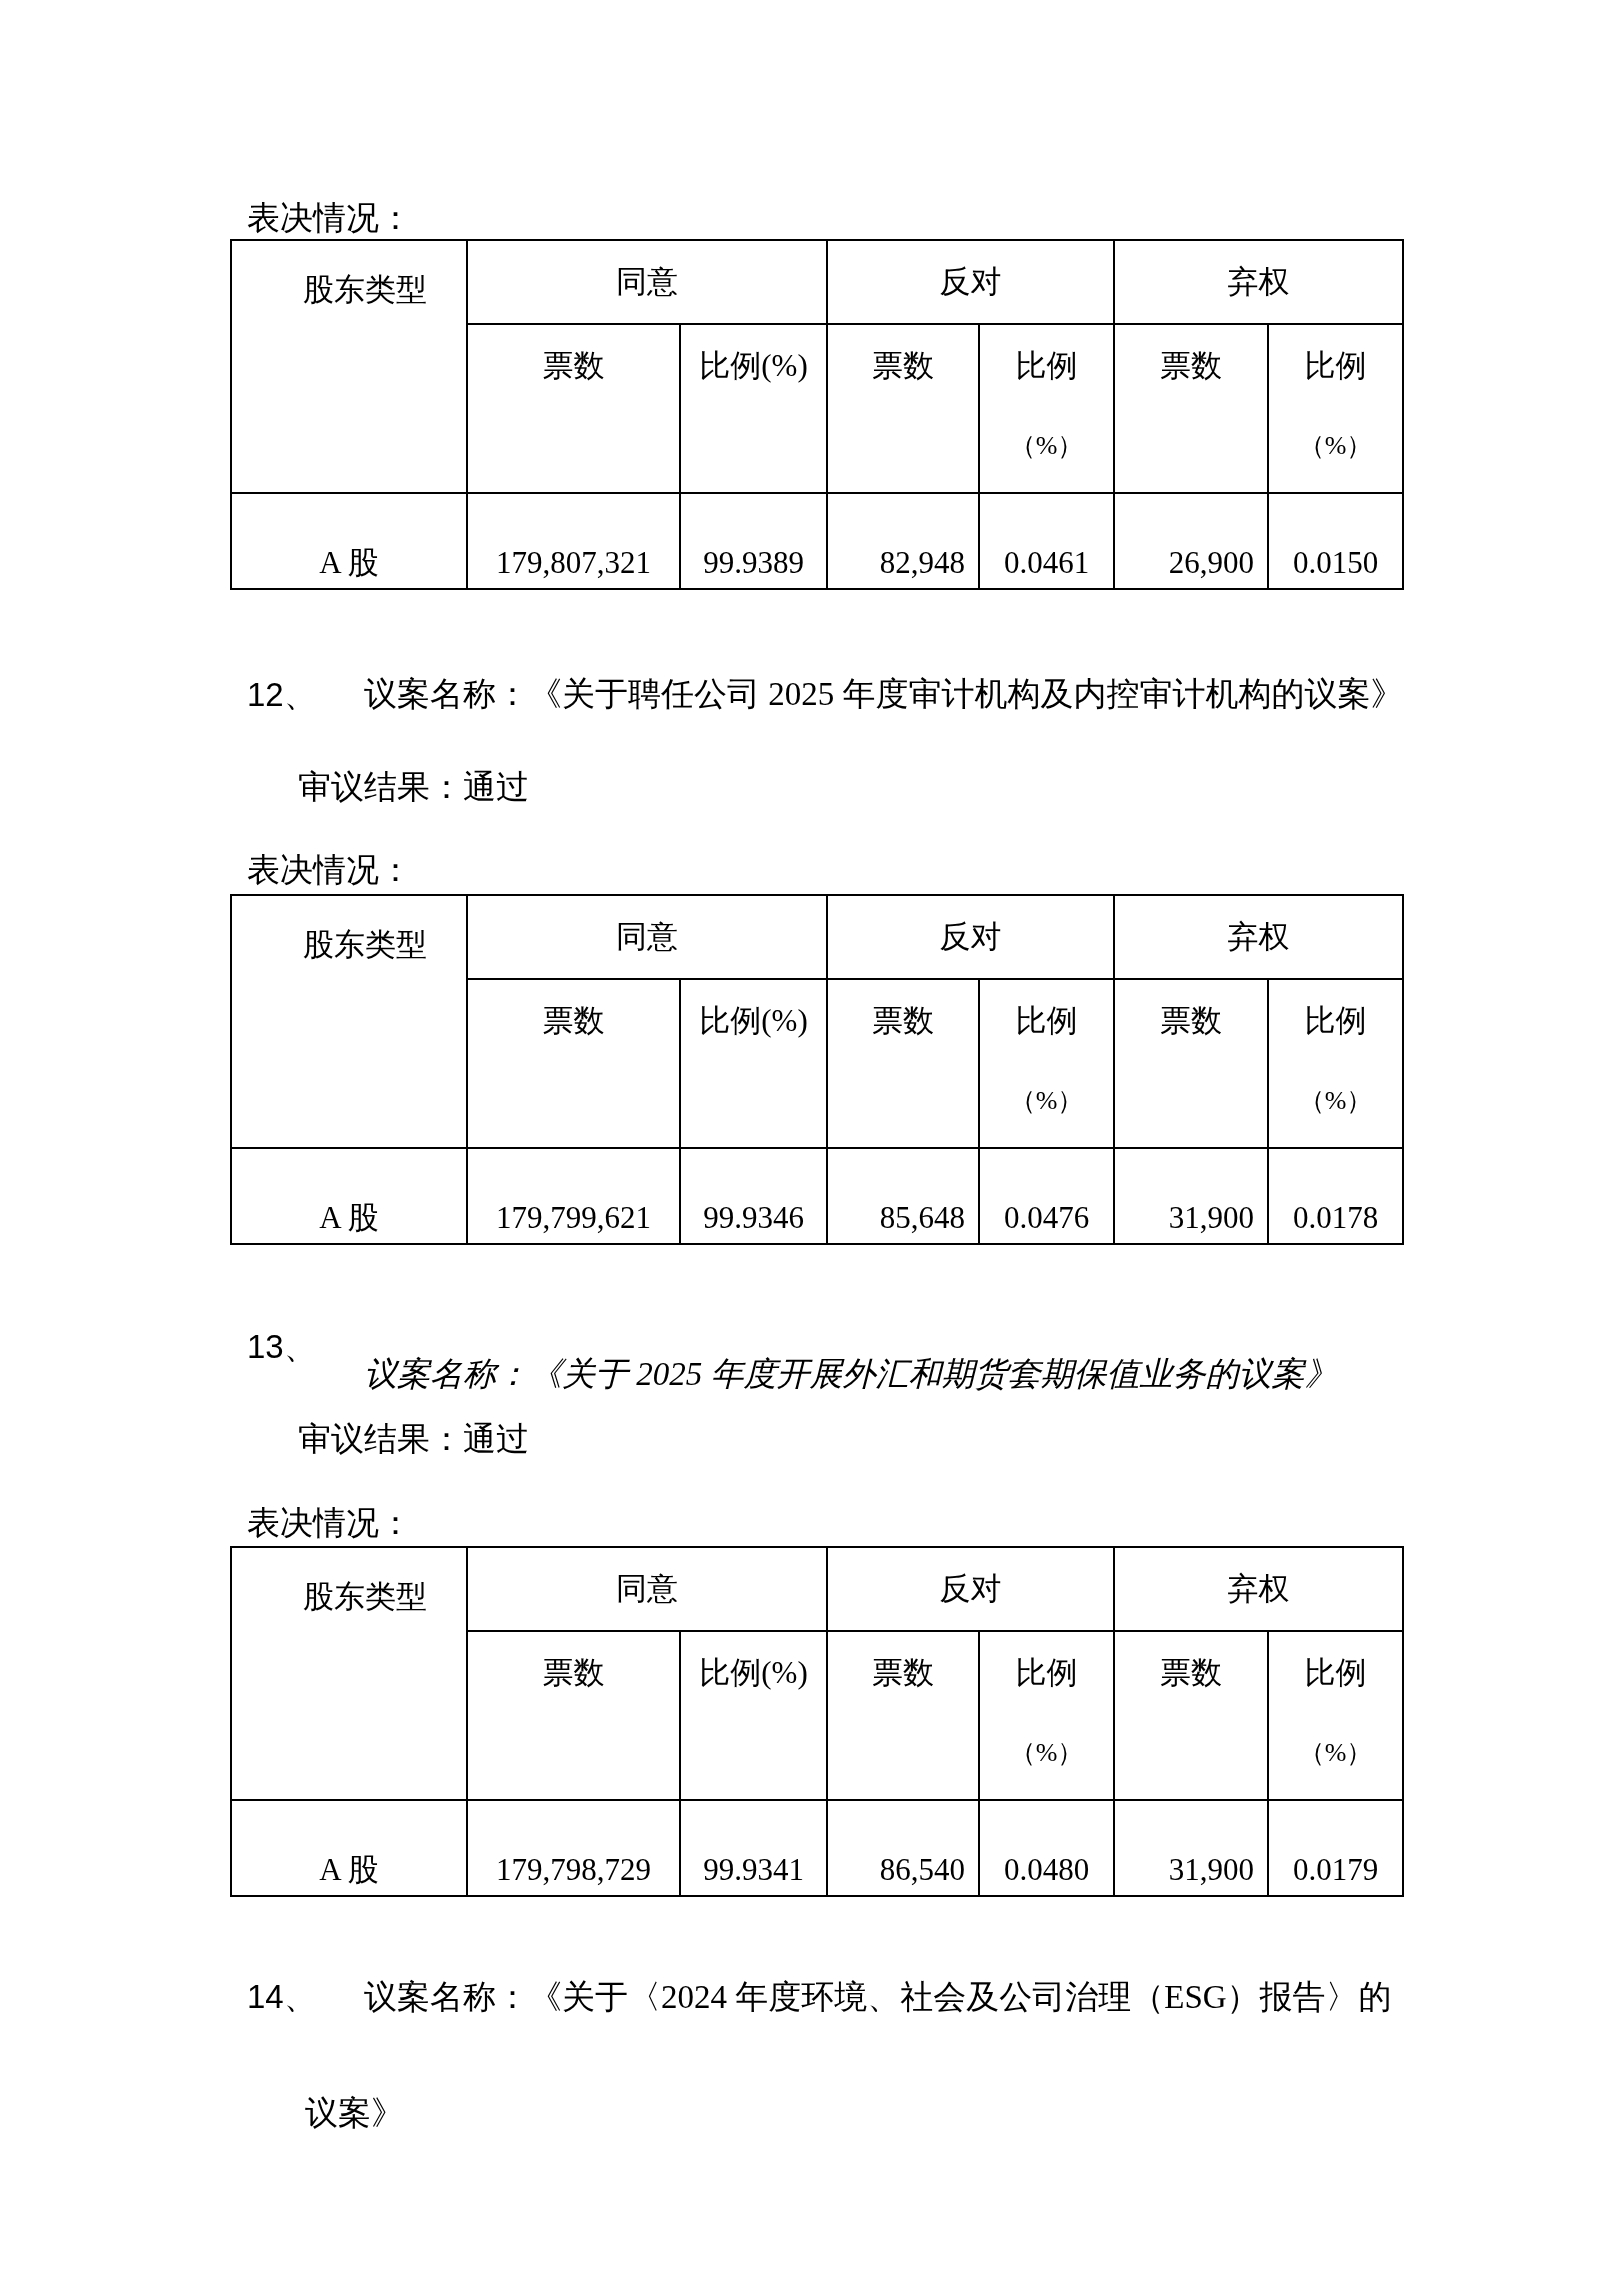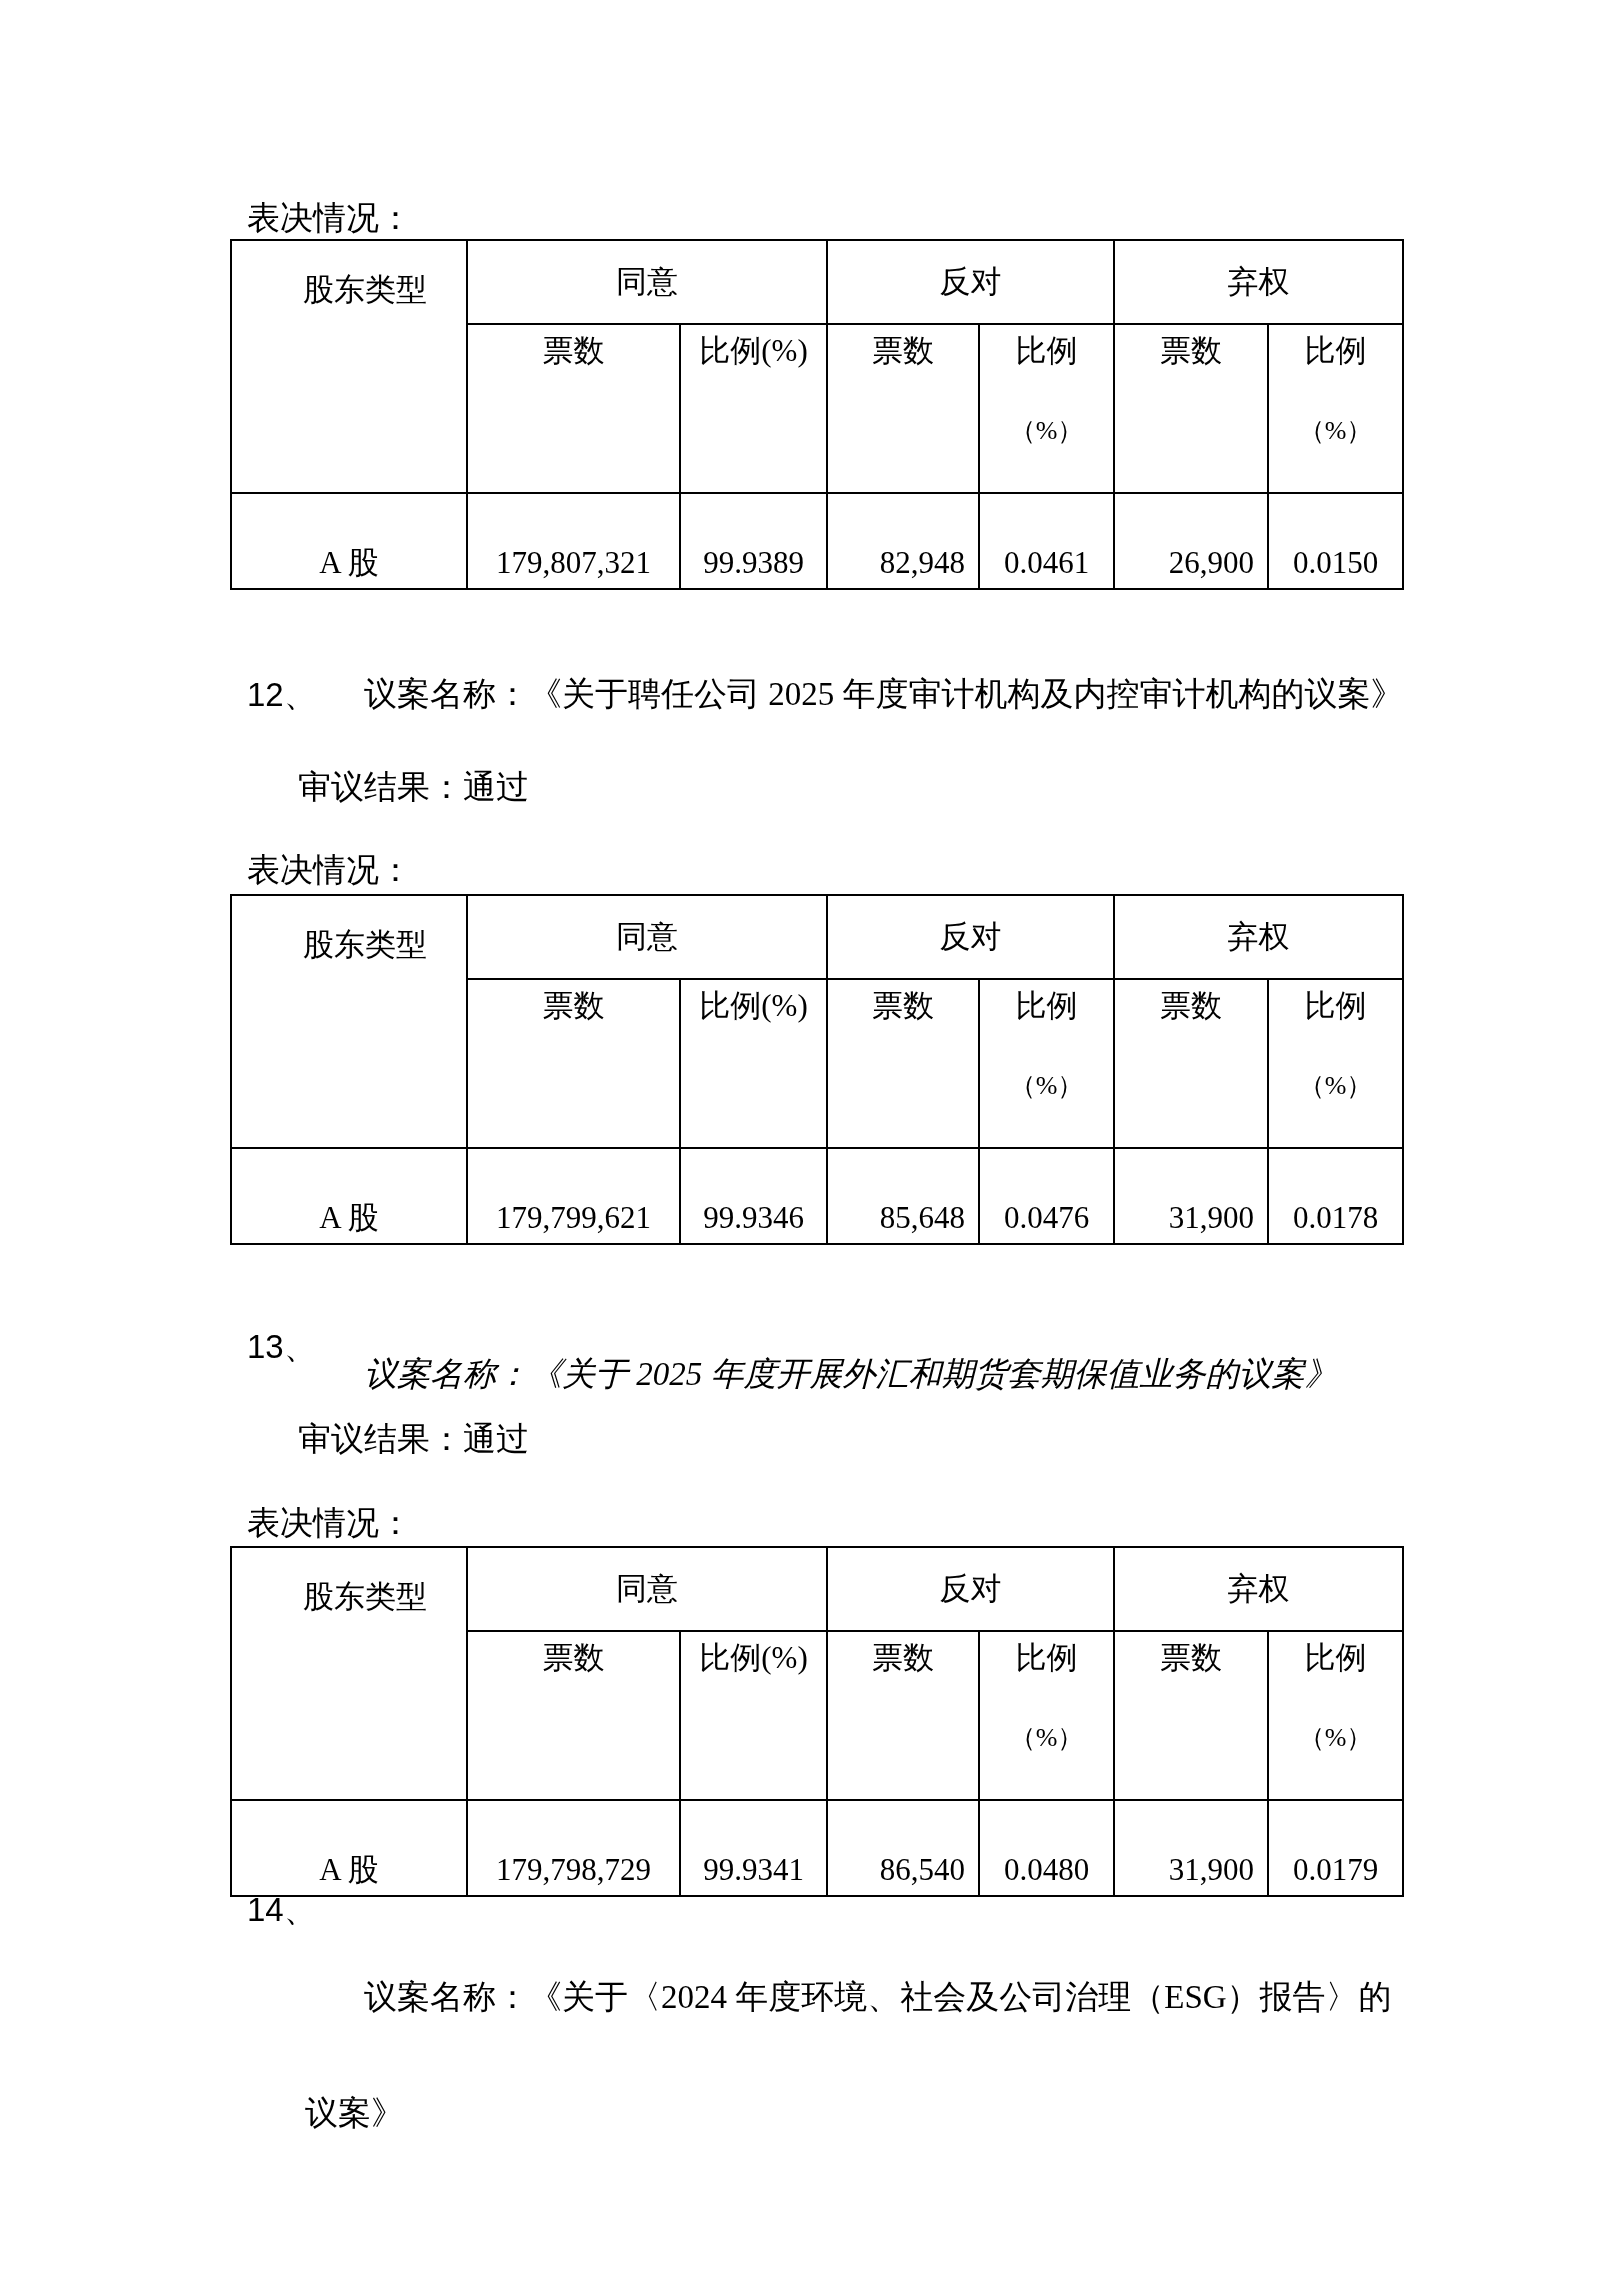--- a/index.html
+++ b/index.html
@@ -5,21 +5,21 @@
   html, body { margin:0; padding:0; background:#ffffff; }
   body { width:1623px; height:2295px; position:relative; overflow:hidden;
          font-family: "Liberation Serif", "DejaVu Serif", serif; color:#000; }
   .txt { position:absolute; white-space:nowrap; font-size:33px; line-height:1; }
   .item-no { position:absolute; font-size:33px; line-height:1; font-family:"Liberation Sans","DejaVu Sans",sans-serif; }
   table.vote { position:absolute; left:230px; width:1171px; border-collapse:collapse; table-layout:fixed;
                font-size:31px; }
   table.vote td { border:2px solid #000; text-align:center; padding:0; }
   .hdr1 td { height:82px; vertical-align:middle; }
   .hdr2 td { height:167px; vertical-align:top; }
-  .hdr2 .inner { padding-top:10px; line-height:1; }
+  .hdr2 .inner { padding-top:25px; line-height:1; }
   .hdr2 .pct2 { display:block; margin-top:52px; font-size:26px; }
   .data td { height:94px; vertical-align:bottom; }
   .data .inner { padding-bottom:10.5px; line-height:1; font-size:31px; }
   .data td.num-left { text-align:right; padding-right:13px; }
   td.type-cell { vertical-align:top !important; }
   td.type-cell .inner { padding-top:33px; line-height:1;margin-left:32px; }
 </style>
 </head>
 <body>
 
@@ -223,16 +223,16 @@
     <td class="num-left">
           <div class="inner">31,900</div>
         </td>
     <td>
           <div class="inner">0.0179</div>
         </td>
   </tr>
 </tbody>
   </table>
 
-<div class="item-no" style="left:247px; top:1893px;">14、</div>
+<div class="item-no" style="left:247px; top:1980px;">14、</div>
 <div class="txt" style="left:364px; top:1981px;">议案名称：《关于〈2024 年度环境、社会及公司治理（ESG）报告〉的</div>
 <div class="txt" style="left:305px; top:2097px;">议案》</div>
 
 
 </body></html>

